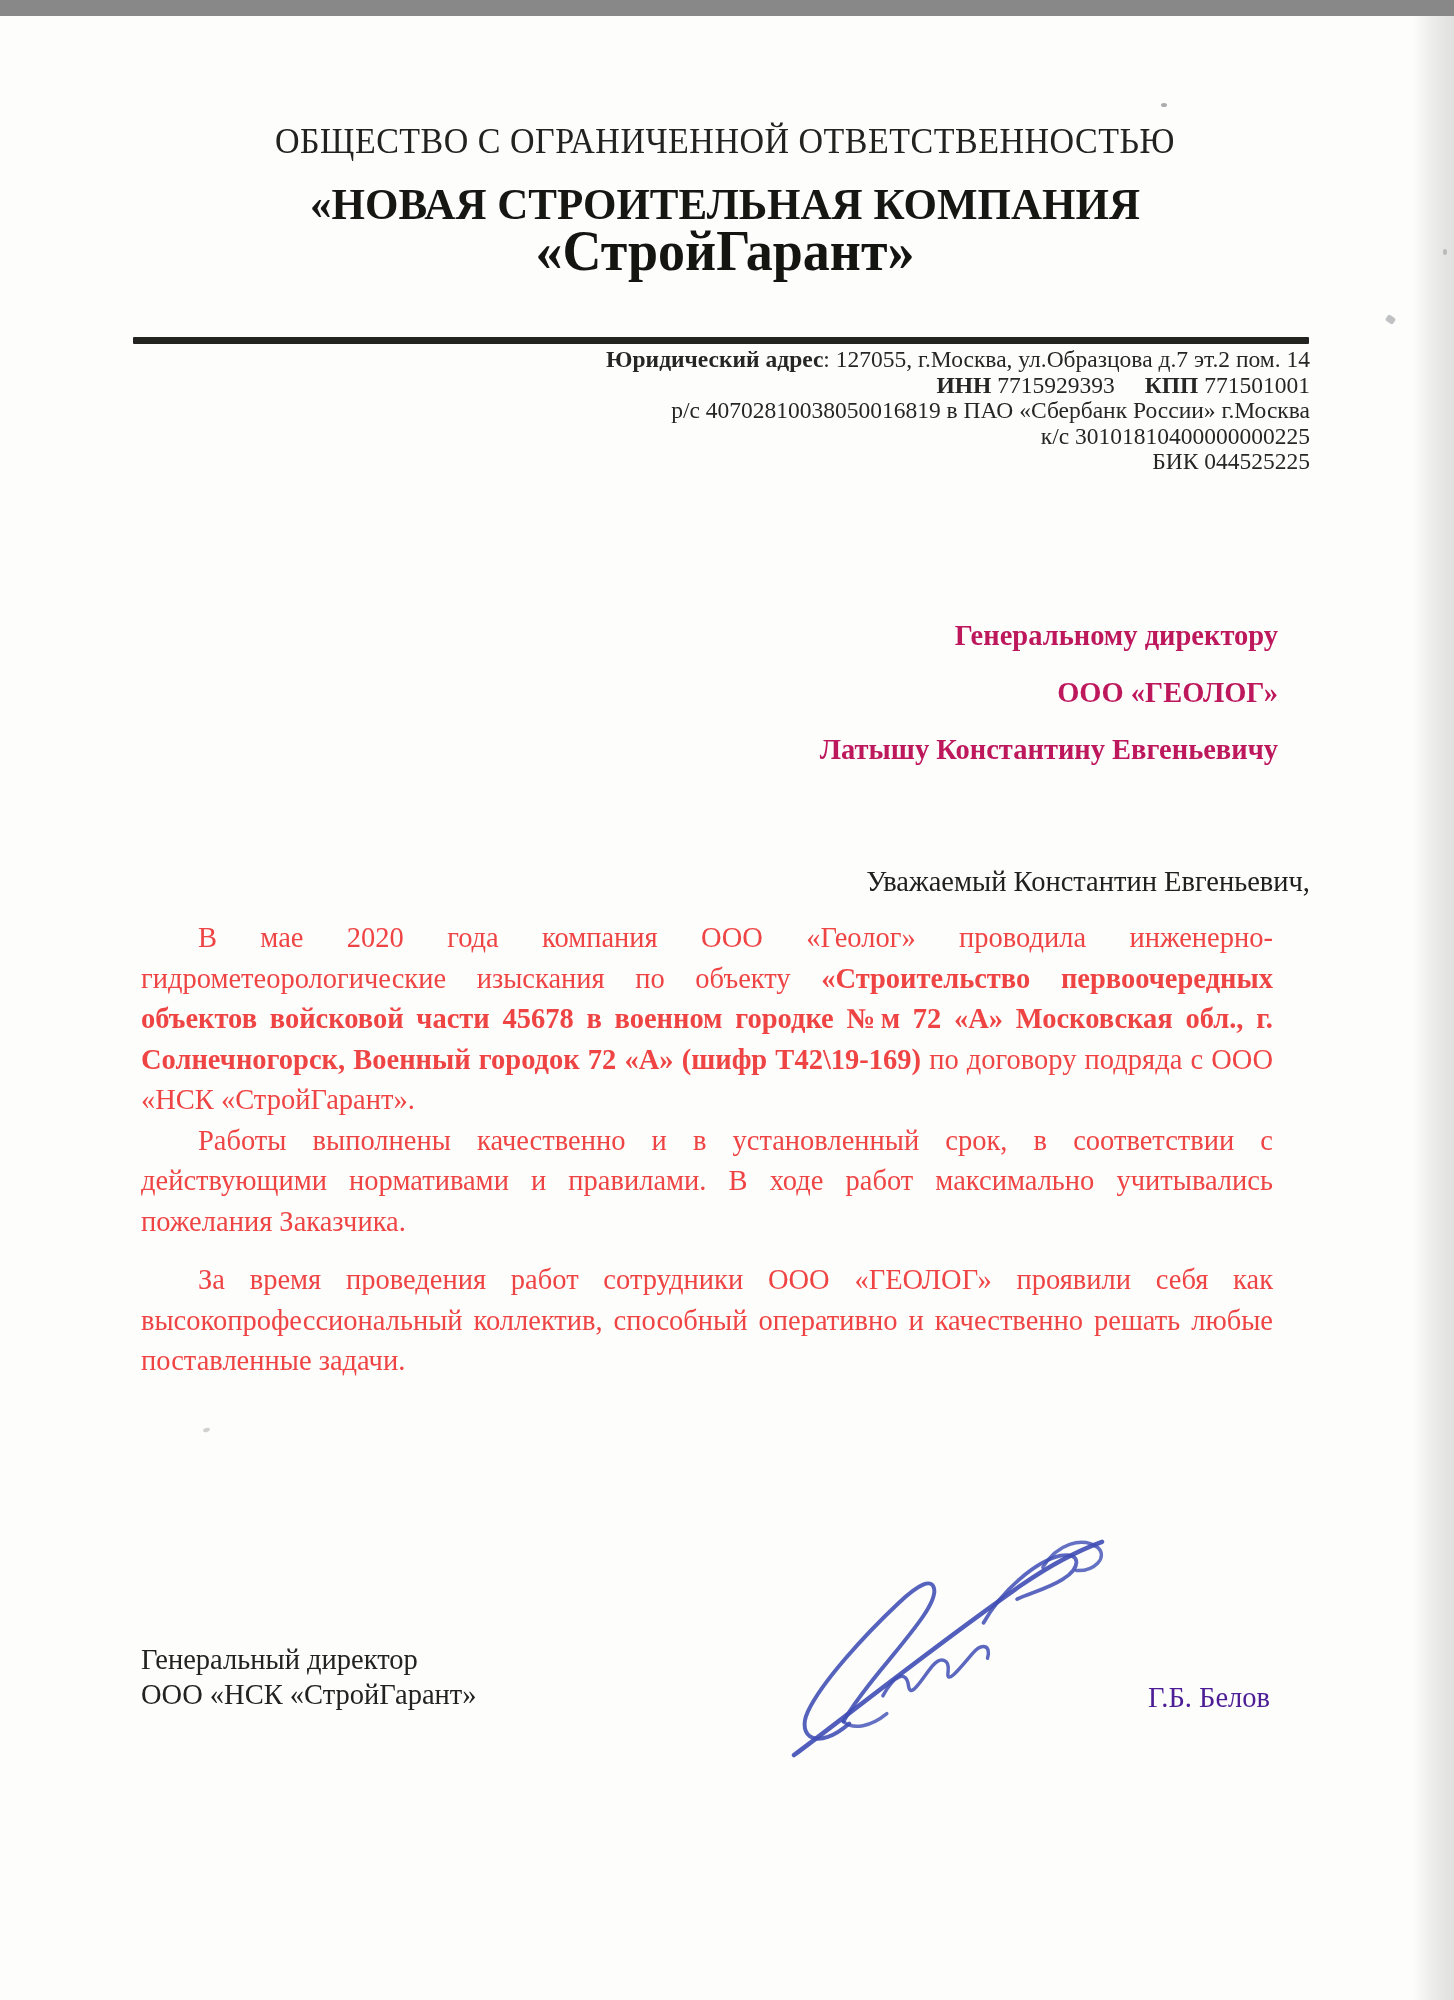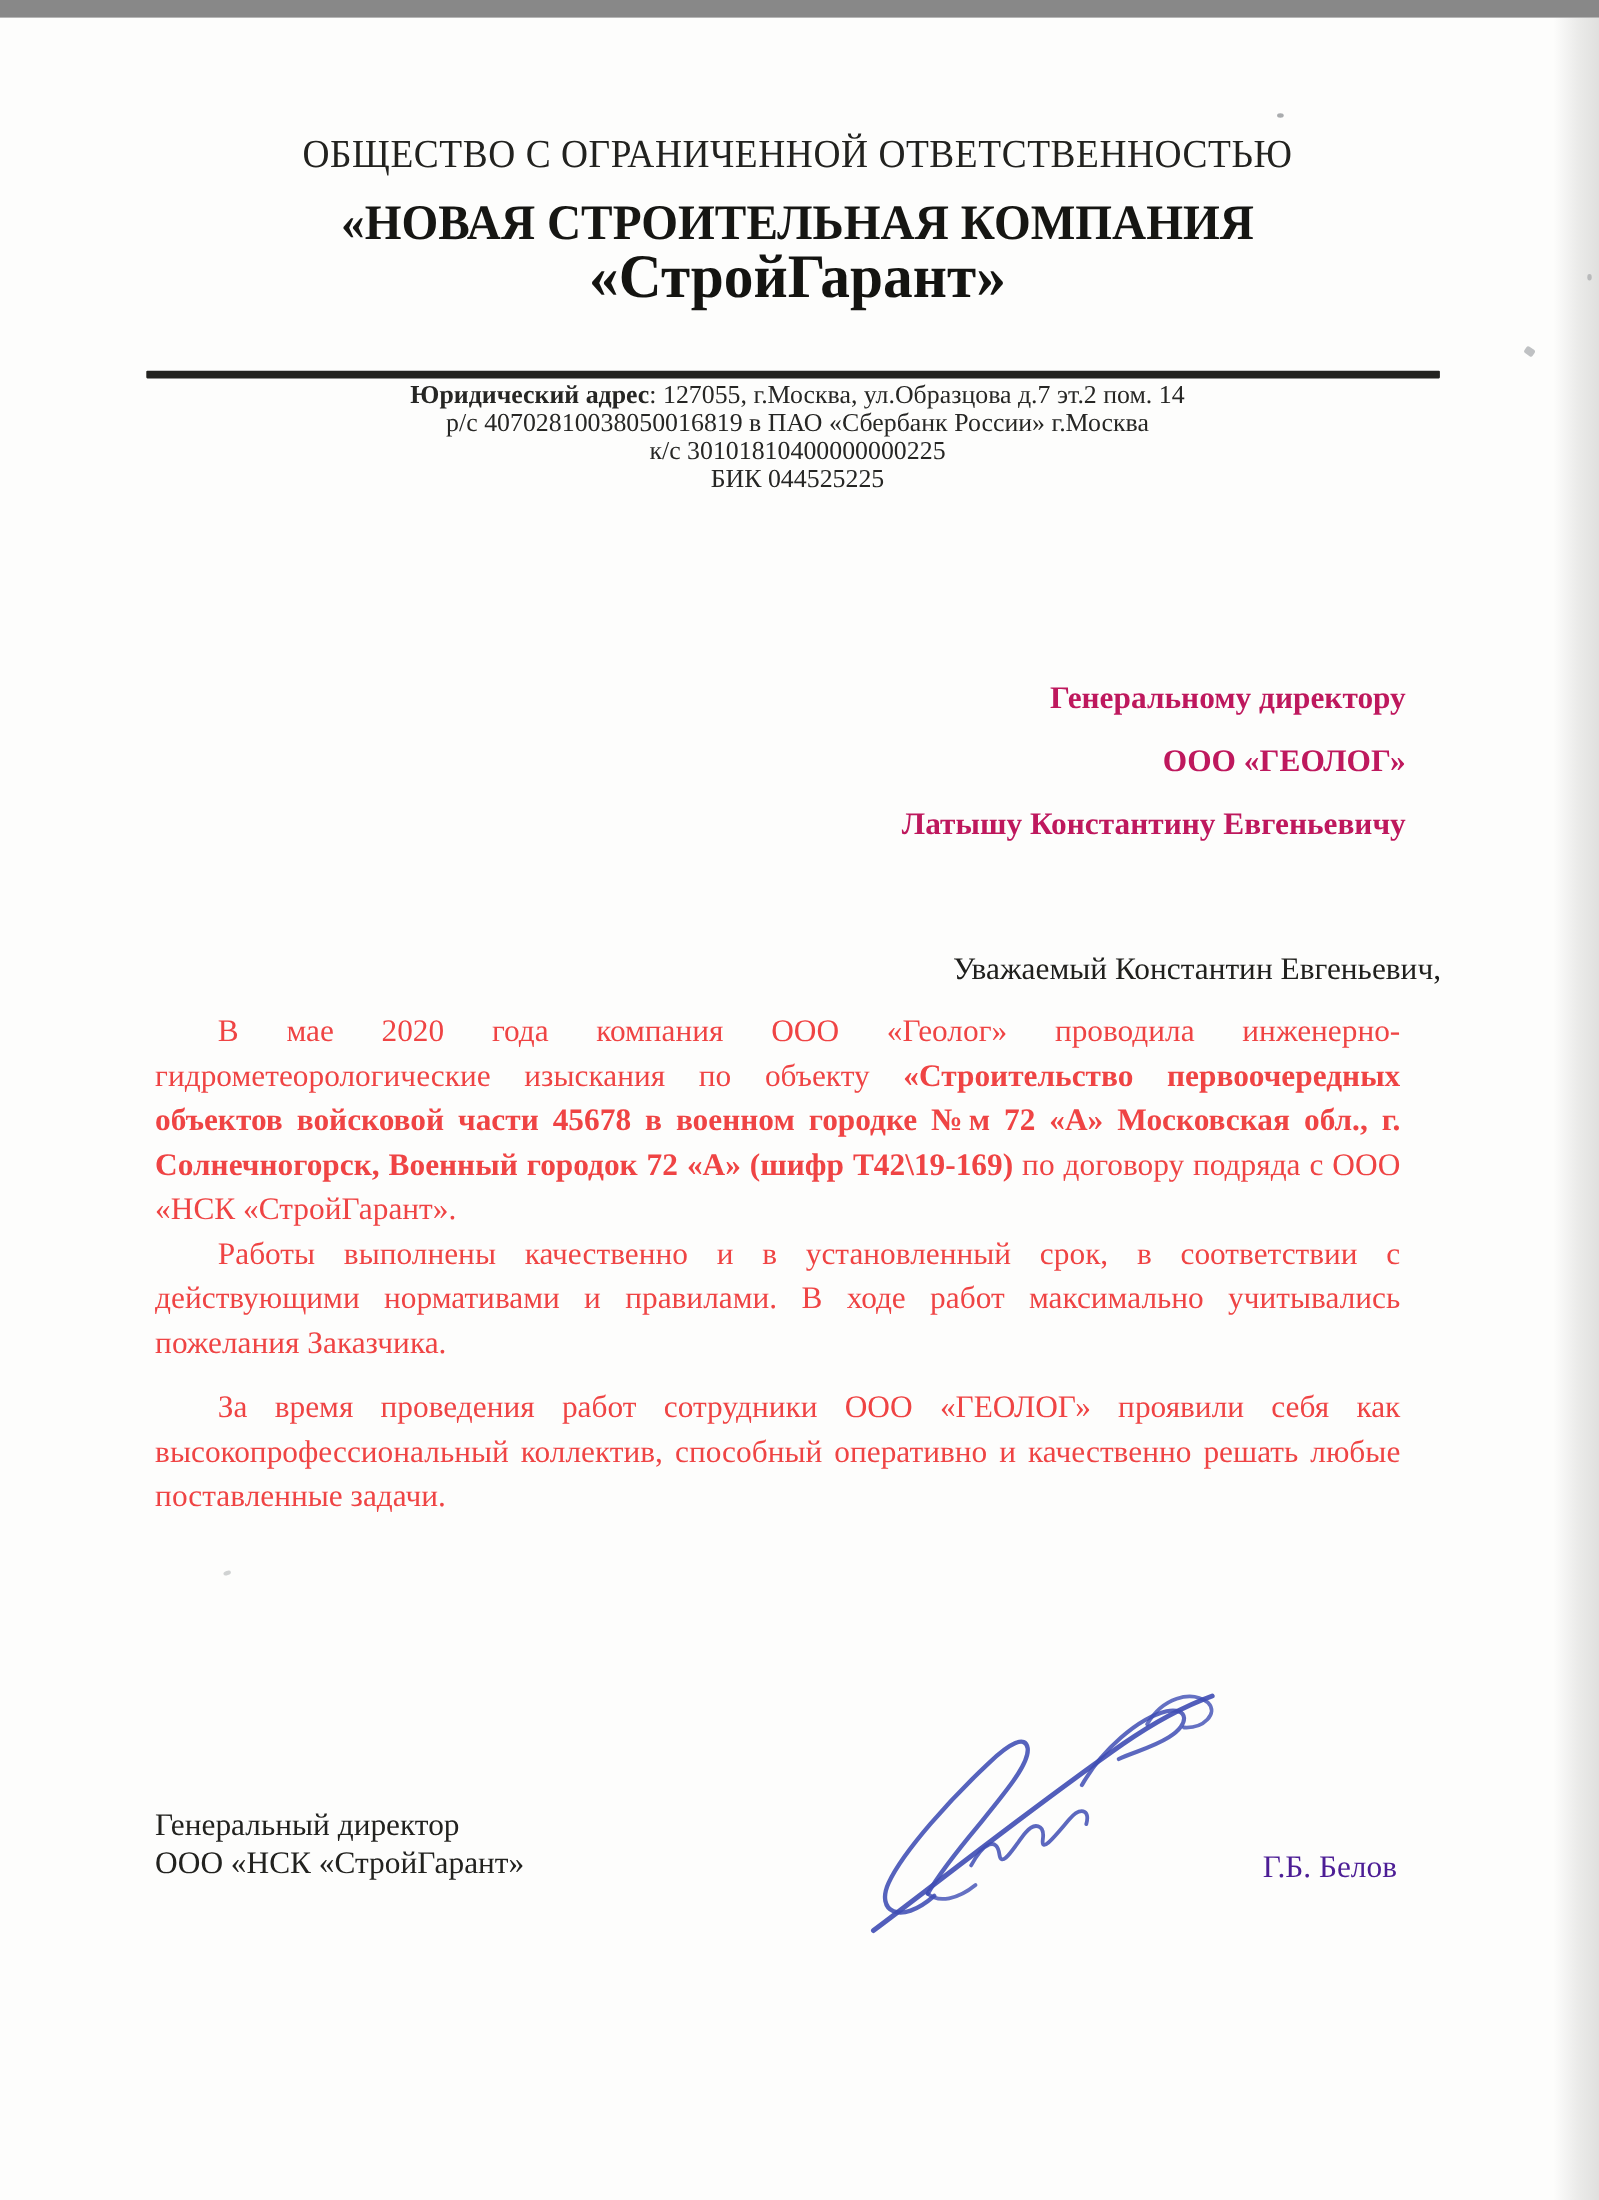--- a/index.html
+++ b/index.html
@@ -27,21 +27,21 @@
     position:absolute;left:140px;top:204px;width:1170px;
     text-align:center;font-size:54px;font-weight:bold;color:#141411;
     transform:scaleY(1.04);
   }
   .rule{
     position:absolute;left:133px;top:321px;width:1176px;height:7px;
     background:#232320;border-radius:1px;
   }
   .requisites{
     position:absolute;left:140px;top:331px;width:1170px;
-    text-align:center;font-size:23.5px;line-height:25.5px;color:#262624;
+    text-align:right;font-size:23.5px;line-height:25.5px;color:#262624;
   }
   .requisites .b{font-weight:bold;}
   .kpp-gap{display:inline-block;width:30px;}
   
   .outgoing{
     position:absolute;left:145px;top:456px;
     font-size:27.5px;color:#22221f;white-space:pre-wrap;
   }
   
   .addressee{
@@ -99,20 +99,21 @@
 
 <div class="page">
 
   <div class="org-form">ОБЩЕСТВО С ОГРАНИЧЕННОЙ ОТВЕТСТВЕННОСТЬЮ</div>
   <div class="company1">«НОВАЯ СТРОИТЕЛЬНАЯ КОМПАНИЯ</div>
   <div class="company2">«СтройГарант»</div>
   <div class="rule"></div>
 
   <div class="requisites">
     <div><span class="b">Юридический адрес</span><span>: 127055, г.Москва, ул.Образцова д.7 эт.2 пом. 14</span></div>
+    <div><span class="b">ИНН</span>&nbsp;<span>7715929393</span><span class="kpp-gap"></span><span class="b">КПП</span>&nbsp;<span>771501001</span></div>
     <div>р/с 40702810038050016819 в ПАО «Сбербанк России» г.Москва</div>
     <div>к/с 30101810400000000225</div>
     <div>БИК 044525225</div>
   </div>
 
 
   <div class="addressee">
     <div>Генеральному директору</div>
     <div>ООО «ГЕОЛОГ»</div>
     <div>Латышу Константину Евгеньевичу</div>

